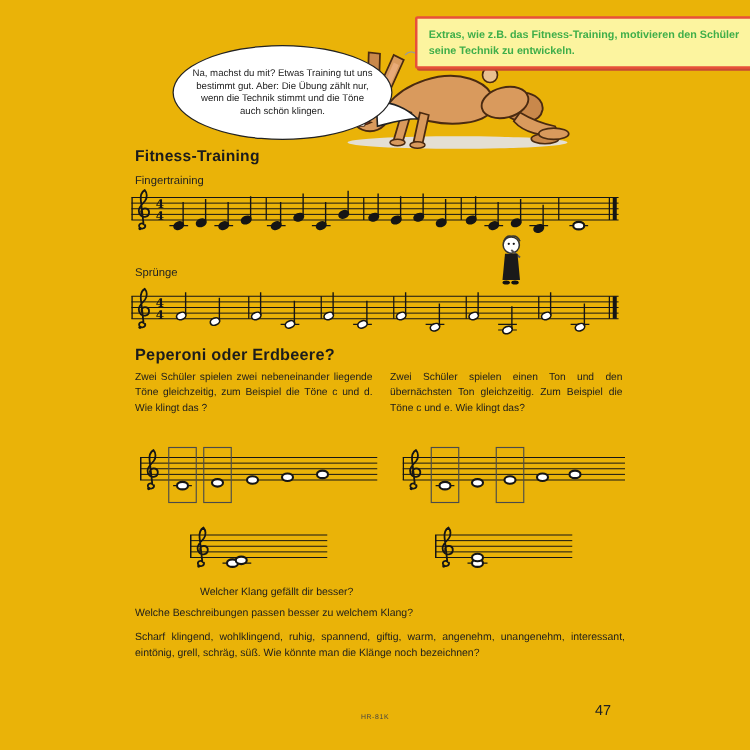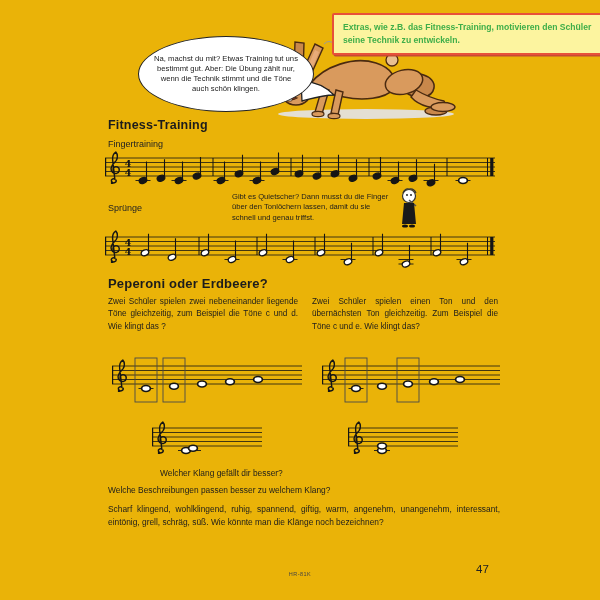--- a/index.html
+++ b/index.html
@@ -141,33 +141,32 @@
       <line x1="293.5" y1="33.5" x2="293.5" y2="15.5" stroke="#151515" stroke-width="1.1"></line>
       <ellipse cx="308" cy="32.25" rx="3.9" ry="2.8" fill="#151515" stroke="#151515" stroke-width="1.3" transform="rotate(-22 308 32.25)"></ellipse>
       <line x1="311.5" y1="31.25" x2="311.5" y2="13.25" stroke="#151515" stroke-width="1.1"></line>
       <line x1="318.5" y1="34.5" x2="333.5" y2="34.5" stroke="#151515" stroke-width="0.9"></line>
       <ellipse cx="326" cy="36.75" rx="3.9" ry="2.8" fill="#151515" stroke="#151515" stroke-width="1.3" transform="rotate(-22 326 36.75)"></ellipse>
       <line x1="329.5" y1="35.75" x2="329.5" y2="17.75" stroke="#151515" stroke-width="1.1"></line>
       <line x1="350.5" y1="34.5" x2="365.5" y2="34.5" stroke="#151515" stroke-width="0.9"></line>
       <ellipse cx="358" cy="34.5" rx="4.4" ry="3" fill="#fff" stroke="#151515" stroke-width="1.7"></ellipse>
     </svg>
 
-  <div class="abs quietscher">Gibt es Quietscher? Dann musst du die Finger über den Tonlöchern lassen, damit du sie schnell und genau triffst.</div>
   <svg class="abs figure-icon" width="26" height="42" viewBox="0 0 26 42">
     <circle cx="13" cy="9" r="6.5" fill="#fff" stroke="#333" stroke-width="1.2"></circle>
     <path d="M7 6 Q9 1 13 2 Q18 1 20 6" fill="none" stroke="#333" stroke-width="1.2"></path>
     <circle cx="11" cy="8" r="0.9" fill="#111"></circle>
     <circle cx="15" cy="8" r="0.9" fill="#111"></circle>
     <line x1="13" y1="13" x2="20" y2="19" stroke="#555" stroke-width="1.6"></line>
     <path d="M8 16 L18 16 L20 37 L6 37 Z" fill="#1a1a1a"></path>
     <ellipse cx="9" cy="39" rx="3" ry="1.6" fill="#111"></ellipse>
     <ellipse cx="16" cy="39" rx="3" ry="1.6" fill="#111"></ellipse>
   </svg>
 
-  <div class="lbl" style="left:108px;top:203px;">Sprünge</div>
+  <div class="lbl" style="left:108px;top:213px;">Sprünge</div>
   <svg class="staff" style="left:105px;top:227px;" width="390" height="54" viewBox="0 0 390 54">
       <line x1="0" y1="10" x2="390" y2="10" stroke="#151515" stroke-width="0.8"></line>
       <line x1="0" y1="14.5" x2="390" y2="14.5" stroke="#151515" stroke-width="0.8"></line>
       <line x1="0" y1="19" x2="390" y2="19" stroke="#151515" stroke-width="0.8"></line>
       <line x1="0" y1="23.5" x2="390" y2="23.5" stroke="#151515" stroke-width="0.8"></line>
       <line x1="0" y1="28" x2="390" y2="28" stroke="#151515" stroke-width="0.8"></line>
       <line x1="0.6" y1="10" x2="0.6" y2="28" stroke="#151515" stroke-width="1.2"></line>
       <line x1="94" y1="10" x2="94" y2="28" stroke="#151515" stroke-width="1"></line>
       <line x1="152" y1="10" x2="152" y2="28" stroke="#151515" stroke-width="1"></line>
       <line x1="210" y1="10" x2="210" y2="28" stroke="#151515" stroke-width="1"></line>

